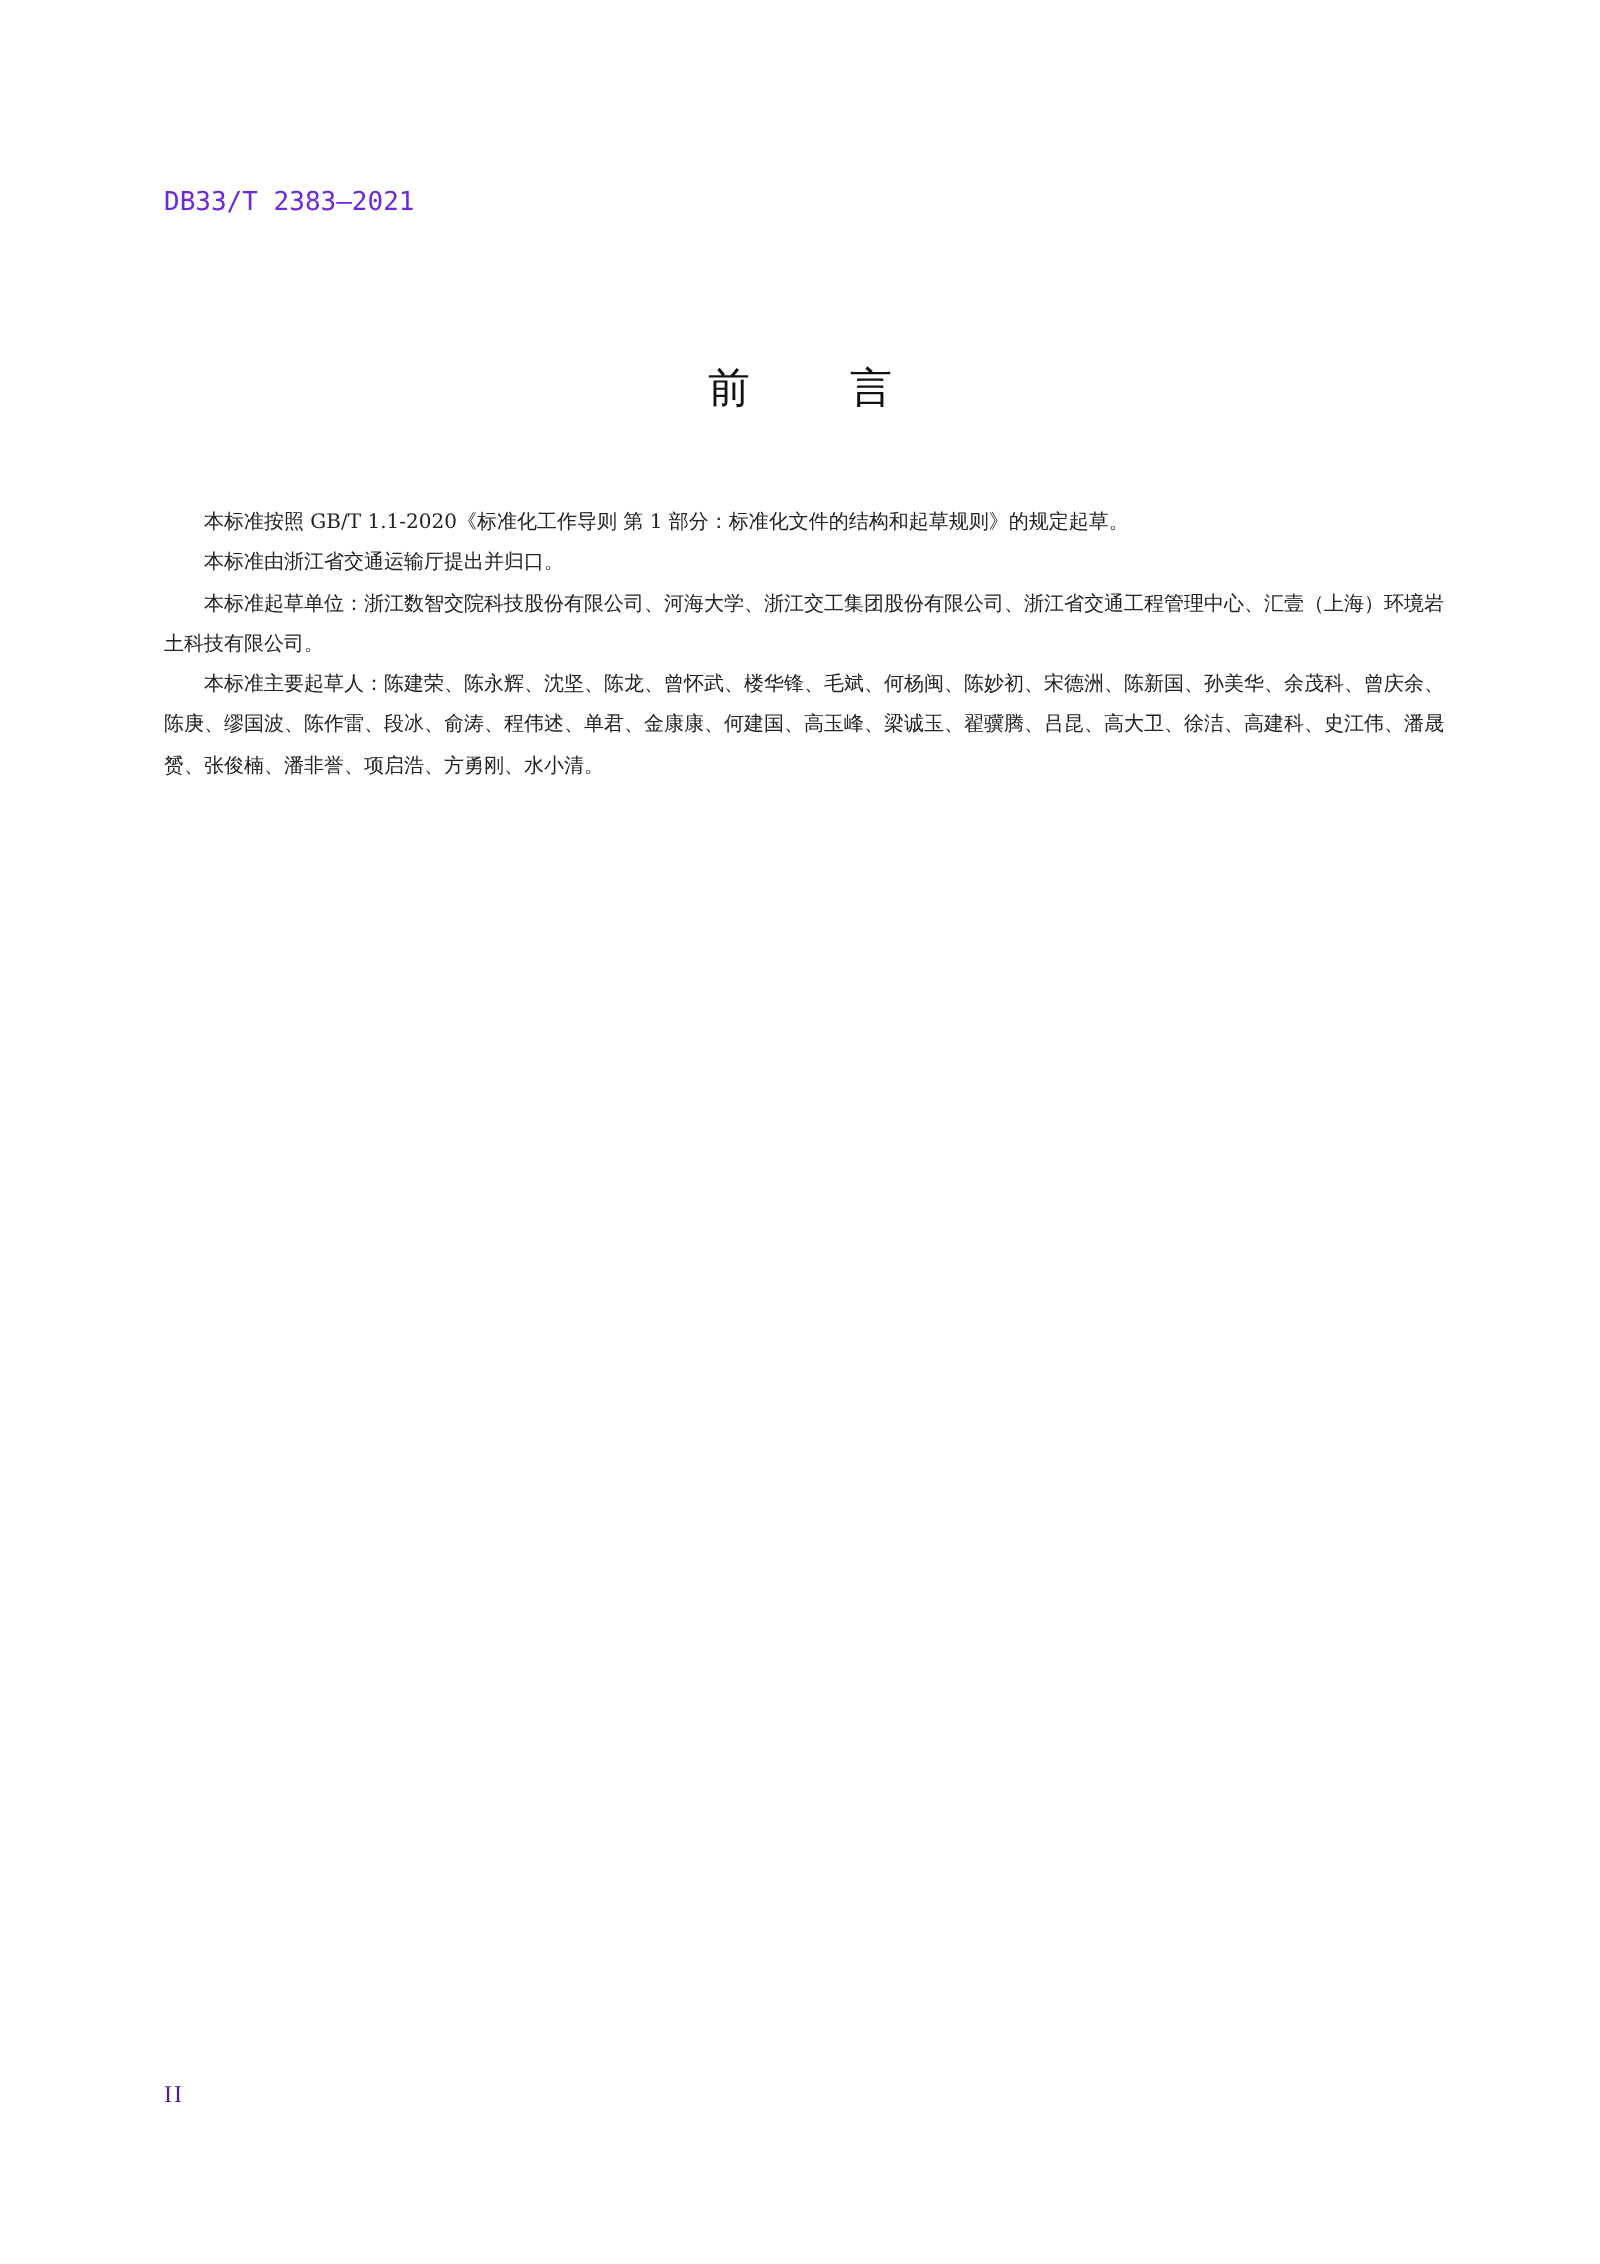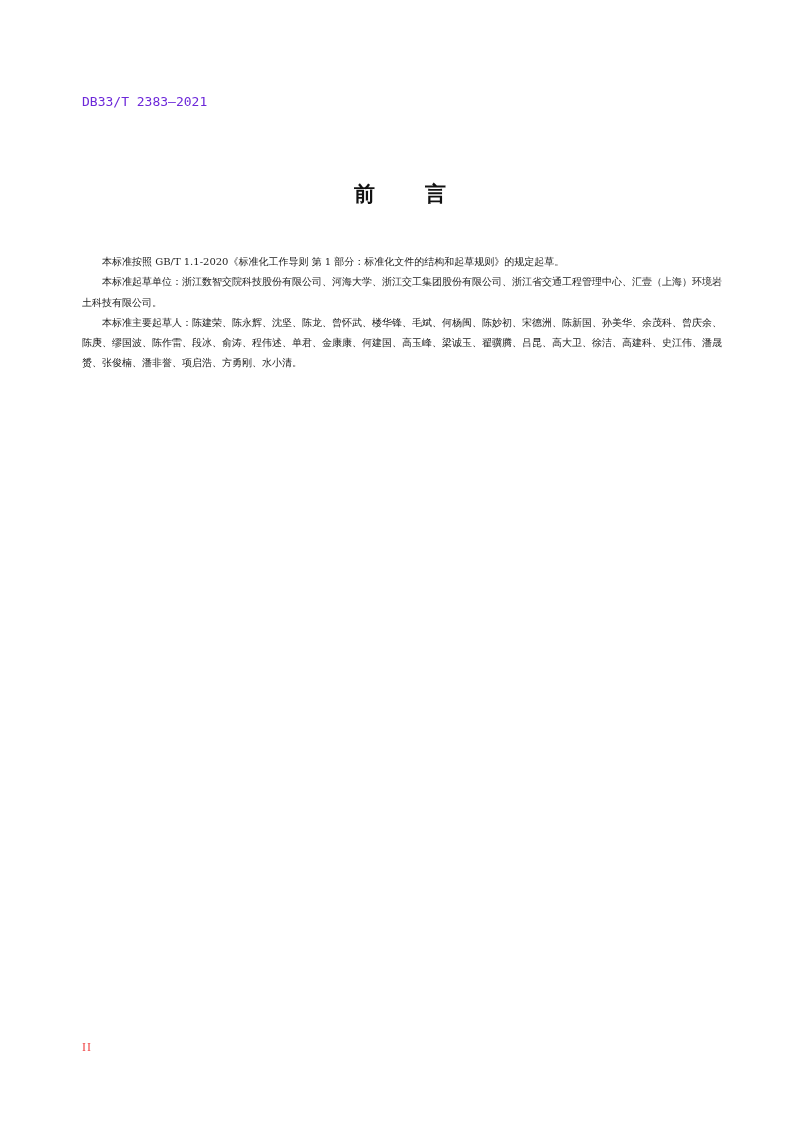--- a/index.html
+++ b/index.html
@@ -6,45 +6,46 @@
   body { width: 800px; height: 1132px; position: relative; overflow: hidden; color: #1a1a1a; }
   .header-code {
     position: absolute; left: 82px; top: 94px;
     font-family: "DejaVu Sans Mono", "Liberation Mono", monospace;
     font-size: 13px; letter-spacing: 0px; color: #6d28d9;
   }
   .title {
     position: absolute; left: 0; width: 800px; top: 180px;
     text-align: center;
     font-family: "DejaVu Sans", "Liberation Sans", sans-serif;
-    font-size: 21px; font-weight: bold; color: #111;
+    font-size: 21px; font-weight: normal; color: #111;
   }
   .title span { display: inline-block; }
   .title .gap { width: 50px; }
   .body-text {
     position: absolute; left: 82px; top: 252px; width: 640px;
     font-family: "DejaVu Serif", "Liberation Serif", serif;
     font-size: 10px; line-height: 20.3px; color: #222;
     text-align: justify;
   }
   .body-text p { margin: 0; text-indent: 2em; }
   .page-number {
     position: absolute; left: 82px; top: 1040px;
     font-family: "Liberation Serif", "DejaVu Serif", serif;
-    font-size: 12px; color: #ef4444; letter-spacing: 1px;
+    font-size: 12px; color: #4c1d95; letter-spacing: 1px;
   }
 </style>
 </head>
 <body>
 
 <div class="header-code">DB33/T 2383—2021</div>
 
 <div class="title">
   <span>前</span><span class="gap"></span><span>言</span>
 </div>
 
 <div class="body-text">
   <p>本标准按照 GB/T 1.1-2020《标准化工作导则 第 1 部分：标准化文件的结构和起草规则》的规定起草。</p>
+  <p>本标准由浙江省交通运输厅提出并归口。</p>
   <p>本标准起草单位：浙江数智交院科技股份有限公司、河海大学、浙江交工集团股份有限公司、浙江省交通工程管理中心、汇壹（上海）环境岩土科技有限公司。</p>
   <p>本标准主要起草人：陈建荣、陈永辉、沈坚、陈龙、曾怀武、楼华锋、毛斌、何杨闽、陈妙初、宋德洲、陈新国、孙美华、余茂科、曾庆余、陈庚、缪国波、陈作雷、段冰、俞涛、程伟述、单君、金康康、何建国、高玉峰、梁诚玉、翟骥腾、吕昆、高大卫、徐洁、高建科、史江伟、潘晟赟、张俊楠、潘非誉、项启浩、方勇刚、水小清。</p>
 </div>
 
 <div class="page-number">II</div>
 
 </body></html>

